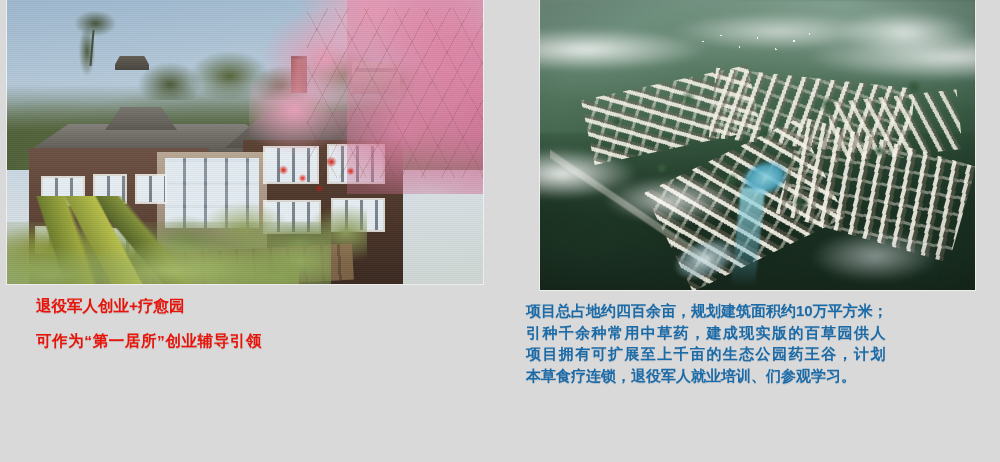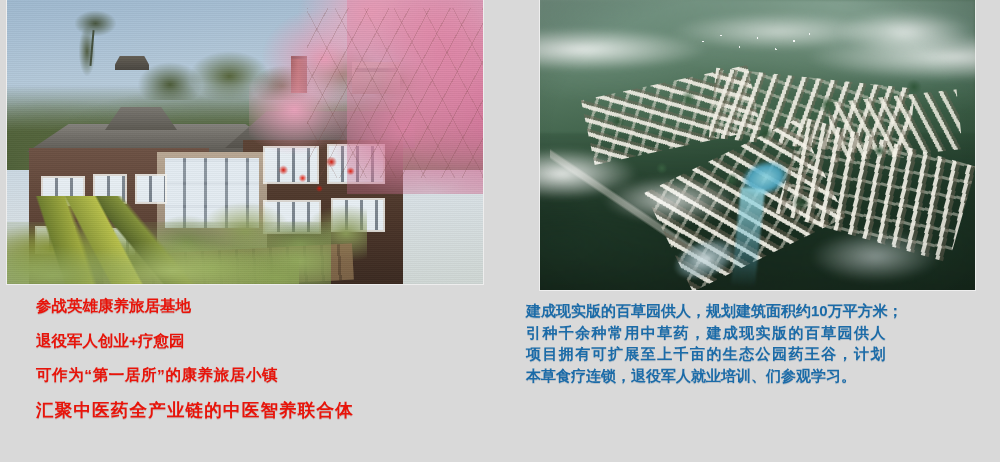--- a/index.html
+++ b/index.html
@@ -482,26 +482,24 @@
     <div class="layer pond-low"></div>
     <div class="layer mist-a"></div>
     <div class="layer mist-c"></div>
     <div class="layer mist-b"></div>
     <div class="layer mist-d"></div>
     <div class="layer birds"></div>
     <div class="layer vignette"></div>
   </div>
 
   <div id="caption-left">
-    <div class="line">参战英雄康养旅居基地</div>
     <div class="line">退役军人创业+疗愈园</div>
-    <div class="line wide">可作为“第一居所”的康养旅居小镇</div>
-    <div class="line big">汇聚中医药全产业链的中医智养联合体</div>
+    <div class="line wide">可作为“第一居所”创业辅导引领</div>
   </div>
 
   <div id="caption-right">
-    <div class="line">建成现实版的百草园供人，规划建筑面积约10万平方米；</div>
+    <div class="line">项目总占地约四百余亩，规划建筑面积约10万平方米；</div>
     <div class="line sp">引种千余种常用中草药，建成现实版的百草园供人</div>
     <div class="line sp">项目拥有可扩展至上千亩的生态公园药王谷，计划</div>
     <div class="line">本草食疗连锁，退役军人就业培训、们参观学习。</div>
   </div>
 
 </div>
 
 </body></html>

